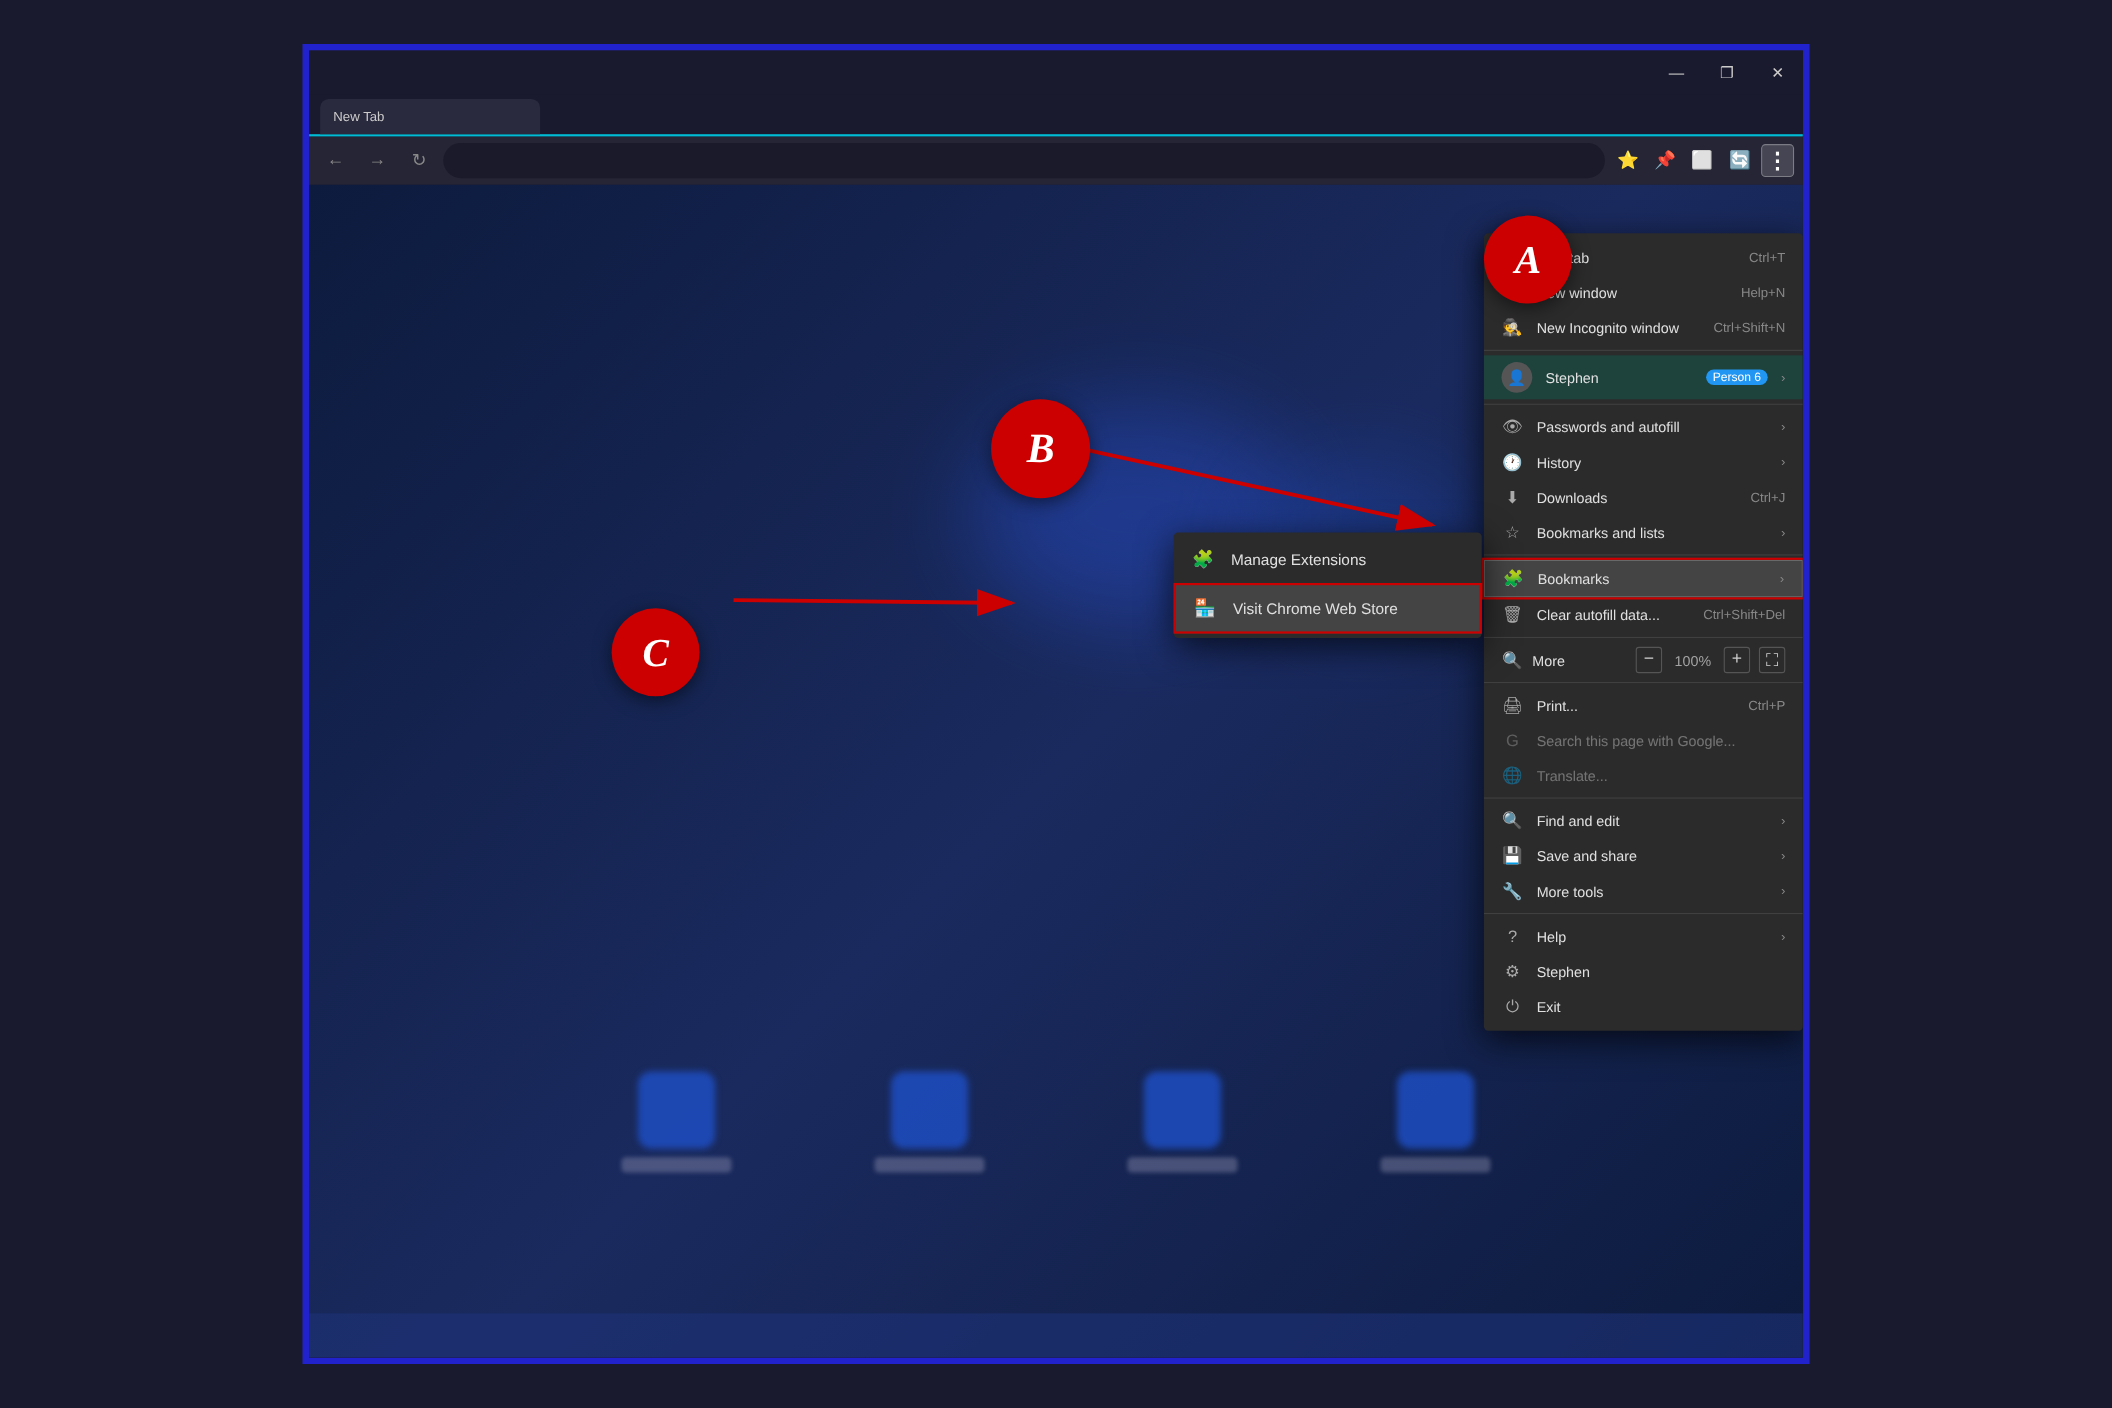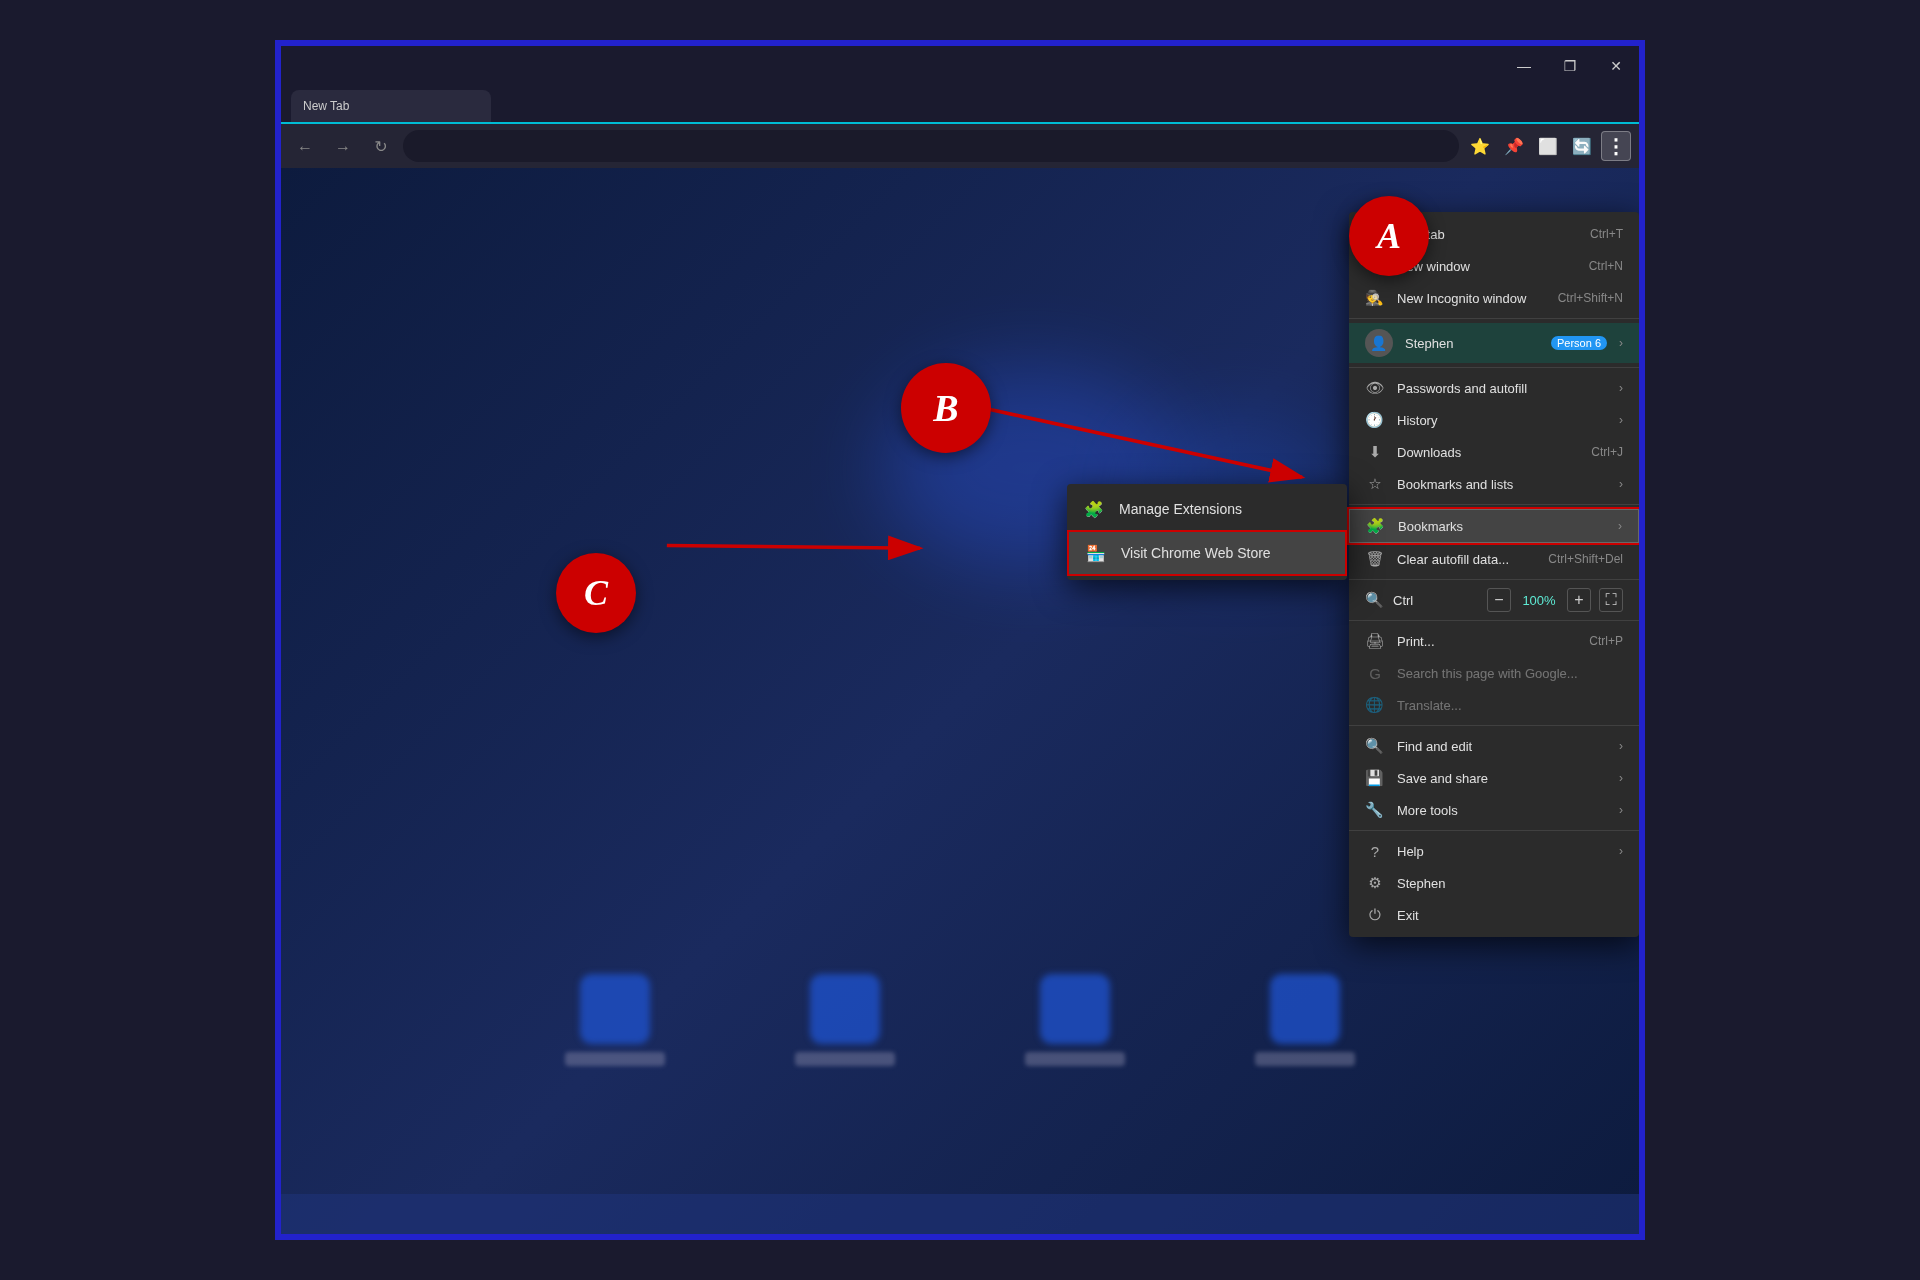--- a/index.html
+++ b/index.html
@@ -327,21 +327,21 @@
       border: 1px solid #555;
       border-radius: 3px;
       cursor: pointer;
       font-size: 16px;
       color: #ccc;
     }
 
     .zoom-value {
       min-width: 40px;
       text-align: center;
-      color: #5eead4;
+      color: #a3a3a3;
     }
 
     
     .ext-submenu {
       position: absolute;
       left: 630px;
       top: 380px;
       width: 280px;
       background: #2b2b2b;
       border-radius: 4px;
@@ -467,21 +467,21 @@
 
         <div class="menu-item">
           <div class="menu-icon">⊕</div>
           <span class="menu-label">New tab</span>
           <span class="menu-shortcut">Ctrl+T</span>
         </div>
 
         <div class="menu-item">
           <div class="menu-icon">⧉</div>
           <span class="menu-label">New window</span>
-          <span class="menu-shortcut">Ctrl+N</span>
+          <span class="menu-shortcut">Help+N</span>
         </div>
 
         <div class="menu-item">
           <div class="menu-icon">🕵</div>
           <span class="menu-label">New Incognito window</span>
           <span class="menu-shortcut">Ctrl+Shift+N</span>
         </div>
 
         <div class="menu-divider"></div>
 
@@ -529,21 +529,21 @@
         <div class="menu-item">
           <div class="menu-icon">🗑</div>
           <span class="menu-label">Clear autofill data...</span>
           <span class="menu-shortcut">Ctrl+Shift+Del</span>
         </div>
 
         <div class="menu-divider"></div>
 
         <div class="zoom-row">
           <div class="menu-icon">🔍</div>
-          <span class="zoom-label">Ctrl</span>
+          <span class="zoom-label">More</span>
           <div class="zoom-minus">−</div>
           <span class="zoom-value">100%</span>
           <div class="zoom-plus">+</div>
           <div class="zoom-fullscreen">⛶</div>
         </div>
 
         <div class="menu-divider"></div>
 
         <div class="menu-item">
           <div class="menu-icon">🖨</div>

